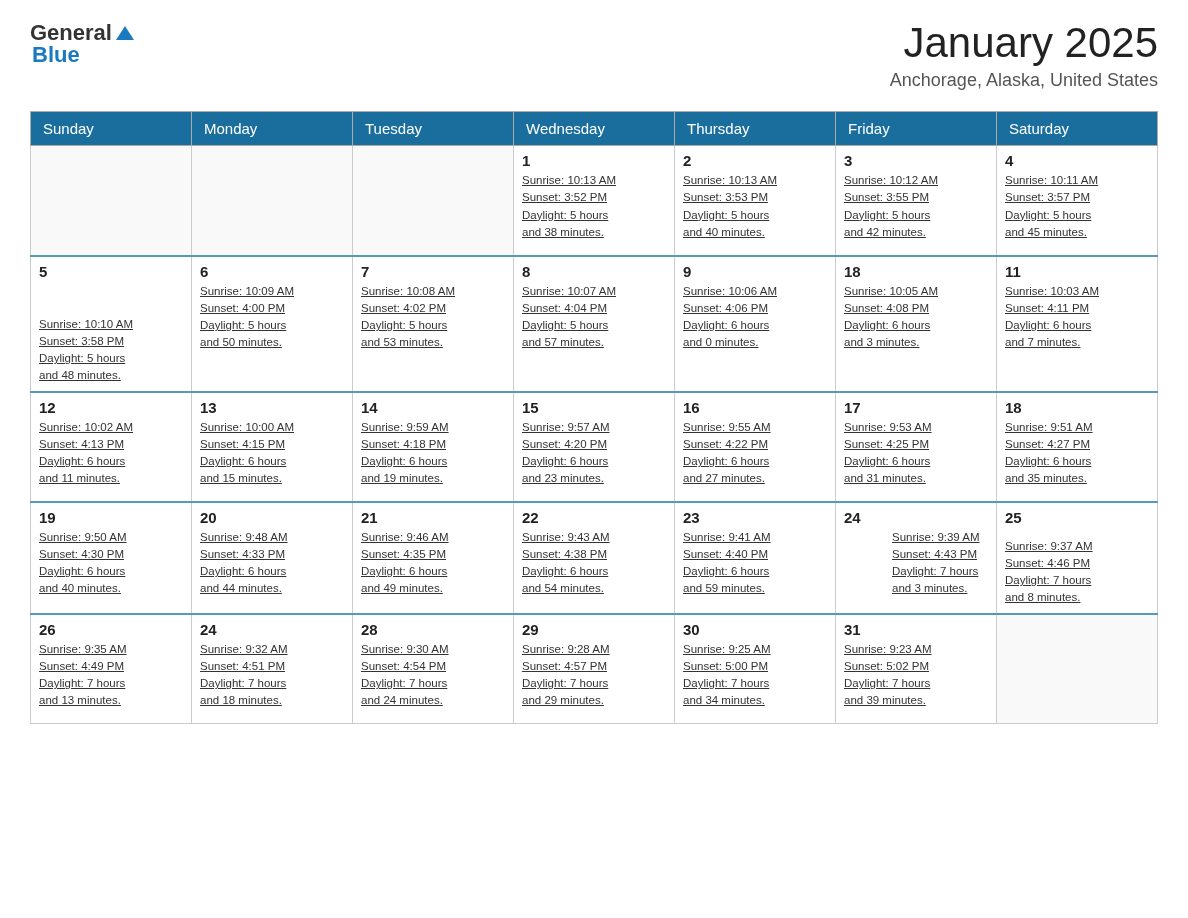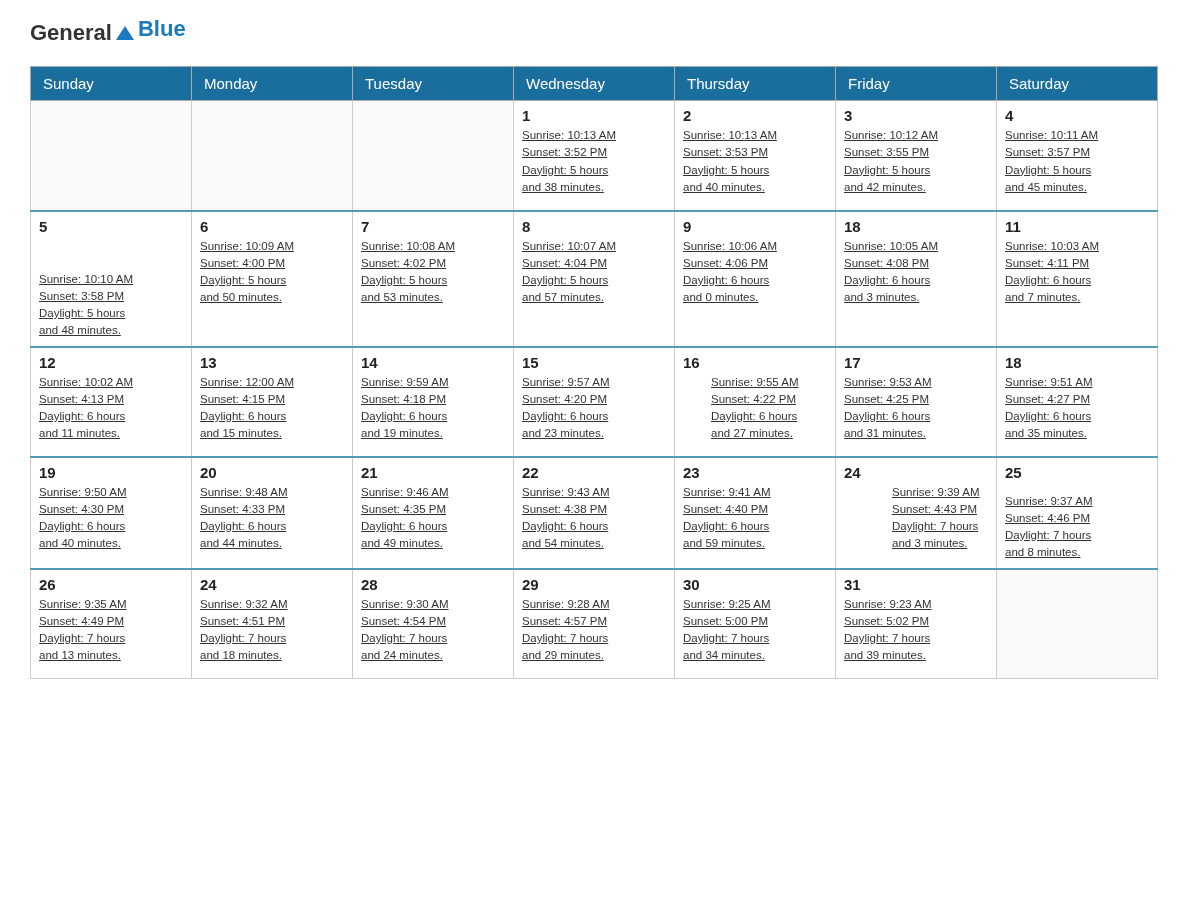--- a/index.html
+++ b/index.html
@@ -85,29 +85,33 @@
     }
     .row-divider td {
       border-top: 2px solid #5599bb;
     }
   </style>
 </head>
 <body>
 
 <div class="header">
   <div class="logo">
-    <div style="display:flex; flex-direction:row; align-items:flex-start;">
+    <div style="display:flex; flex-direction:column; align-items:flex-start;">
       <div style="display:flex; align-items:center;">
         <span class="logo-text-general">General</span>
         <svg width="22" height="22" viewBox="0 0 22 22" style="margin-left:2px; margin-top:0px;">
           <polygon points="11,4 20,18 2,18" fill="#1a7abf"></polygon>
         </svg>
       </div>
       <span class="logo-text-blue" style="margin-top:-4px; margin-left:2px;">Blue</span>
     </div>
+  </div>
+  <div class="title-section">
+    <div class="calendar-title">January 2025</div>
+    <div class="calendar-subtitle">Anchorage, Alaska, United States</div>
   </div>
 </div>
 
 <table class="calendar-table">
   <thead>
     <tr>
       <th>Sunday</th>
       <th>Monday</th>
       <th>Tuesday</th>
       <th>Wednesday</th>
@@ -204,42 +208,42 @@
       <tr class="row-divider">
         <td>
           <span class="day-number">12</span>
           <div class="day-info" style="white-space: pre-line;">Sunrise: 10:02 AM
 Sunset: 4:13 PM
 Daylight: 6 hours
 and 11 minutes.</div>
         </td>
         <td>
           <span class="day-number">13</span>
-          <div class="day-info" style="white-space: pre-line;">Sunrise: 12:00 AM
+          <div class="day-info" style="white-space: pre-line;">Sunrise: 10:00 AM
 Sunset: 4:15 PM
 Daylight: 6 hours
 and 15 minutes.</div>
         </td>
         <td>
           <span class="day-number">14</span>
           <div class="day-info" style="white-space: pre-line;">Sunrise: 9:59 AM
 Sunset: 4:18 PM
 Daylight: 6 hours
 and 19 minutes.</div>
         </td>
         <td>
           <span class="day-number">15</span>
           <div class="day-info" style="white-space: pre-line;">Sunrise: 9:57 AM
 Sunset: 4:20 PM
 Daylight: 6 hours
 and 23 minutes.</div>
         </td>
         <td>
           <span class="day-number">16</span>
-          <div class="day-info" style="white-space: pre-line; margin-left: 28px;">Sunrise: 9:55 AM
+          <div class="day-info" style="white-space: pre-line;">Sunrise: 9:55 AM
 Sunset: 4:22 PM
 Daylight: 6 hours
 and 27 minutes.</div>
         </td>
         <td>
           <span class="day-number">17</span>
           <div class="day-info" style="white-space: pre-line;">Sunrise: 9:53 AM
 Sunset: 4:25 PM
 Daylight: 6 hours
 and 31 minutes.</div>

